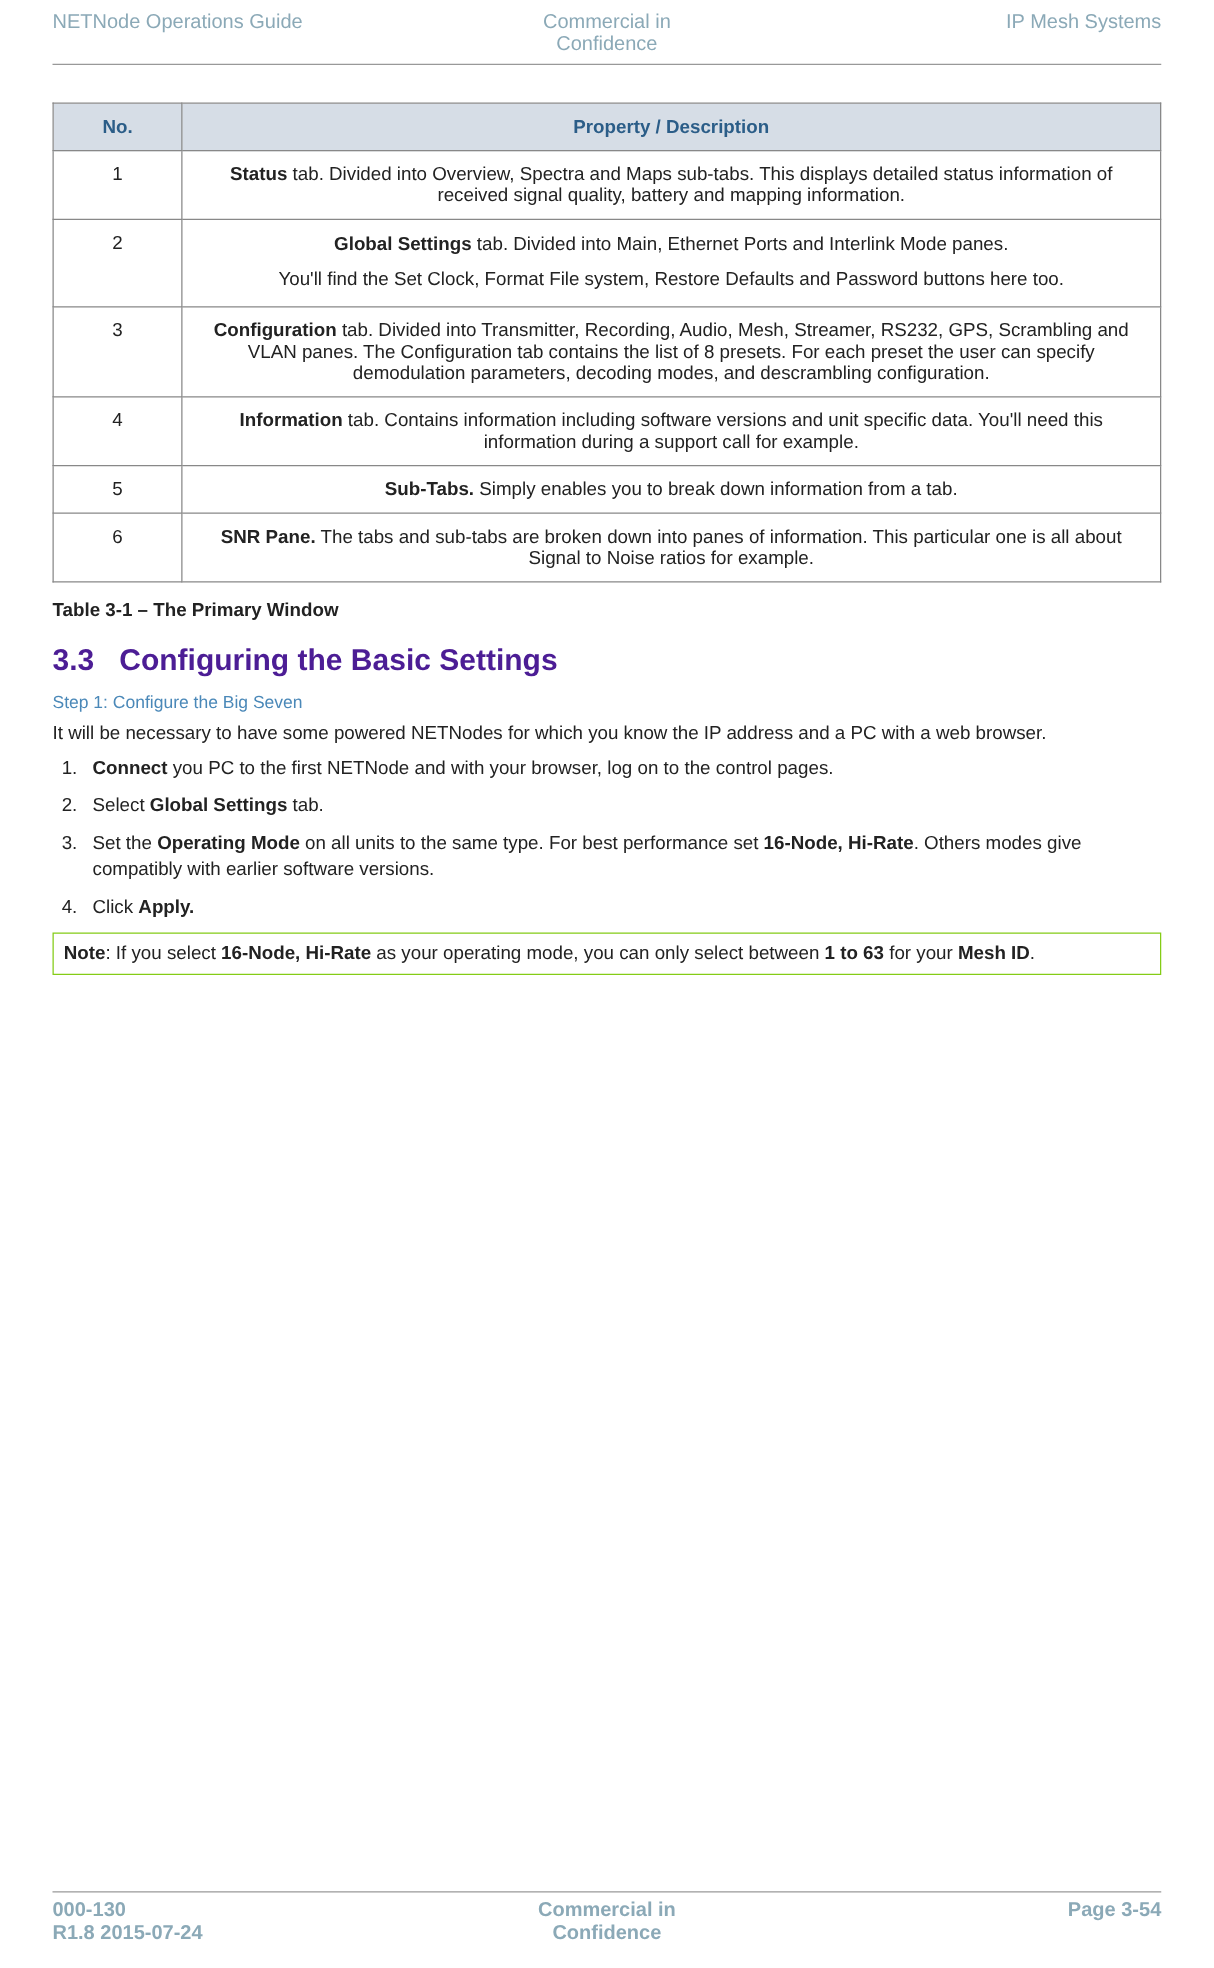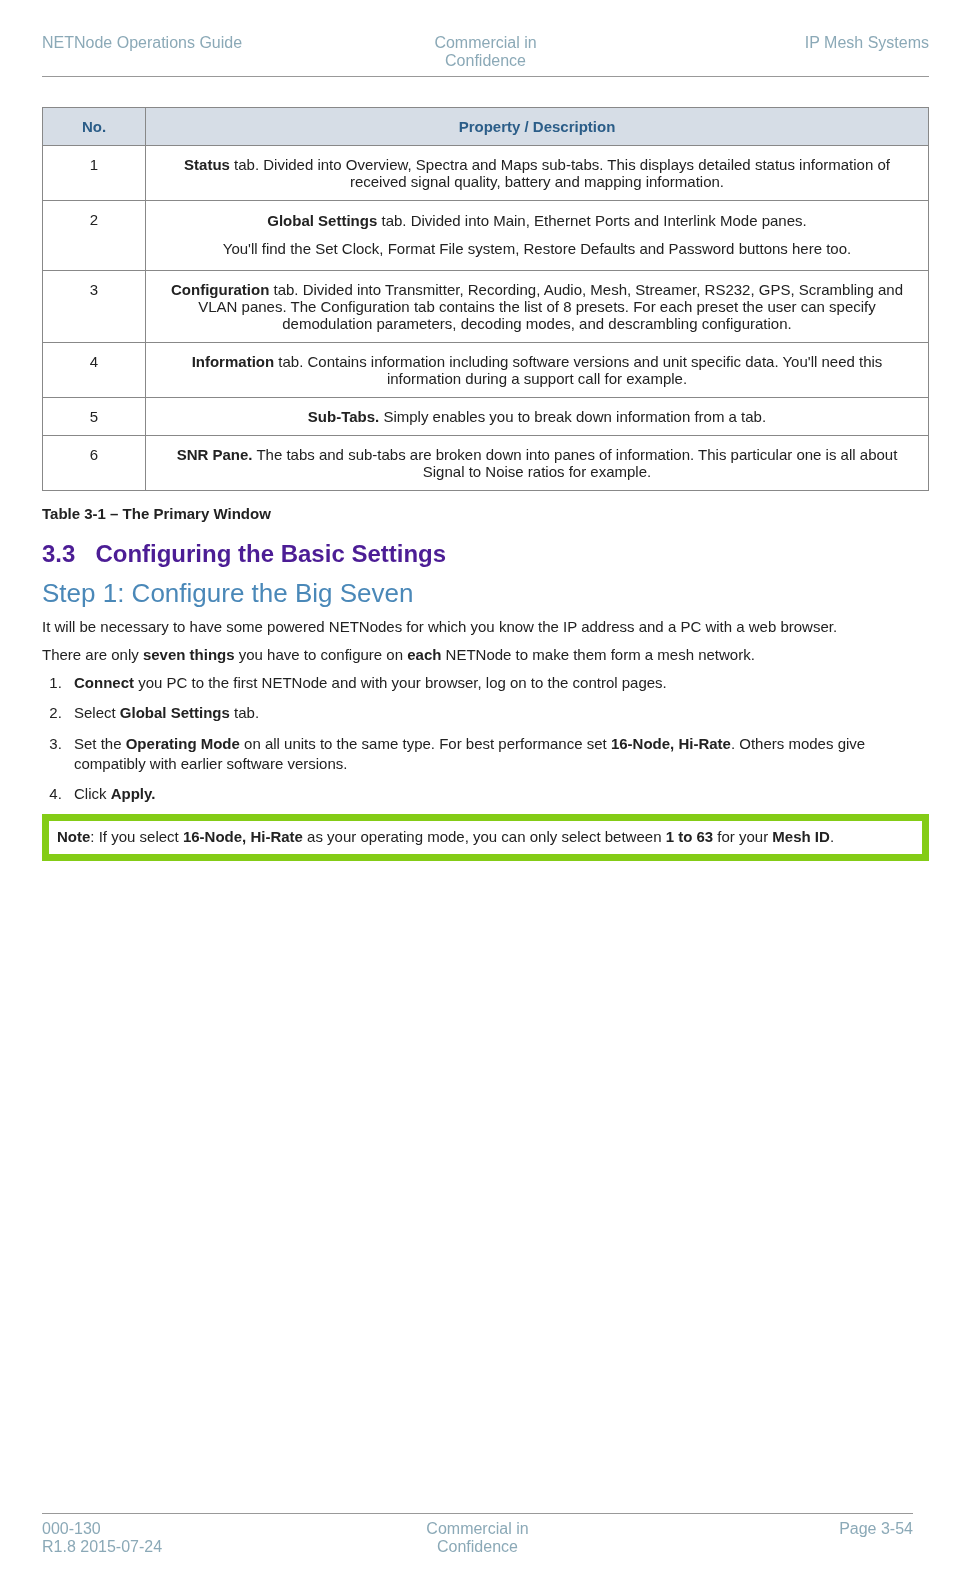--- a/index.html
+++ b/index.html
@@ -7,21 +7,21 @@
     font-size: 15px;
     color: #222;
     margin: 0;
     padding: 0;
     background: #fff;
   }
   .page {
     width: 971px;
     min-height: 1574px;
     box-sizing: border-box;
-    padding: 34px 42px 0 42px;
+    padding: 9px 42px 0 42px;
     position: relative;
   }
   .header-row, .footer-row {
     display: flex;
     justify-content: space-between;
     color: #8ba9b7;
     font-size: 16px;
   }
   .header-center, .footer-center { text-align: center; flex: 1; }
   .header-left, .footer-left { text-align: left; flex: 1; }
@@ -61,49 +61,50 @@
 
   .h2 {
     color: #4c1d95;
     font-weight: bold;
     font-size: 24px;
     margin: 6px 0 10px 0;
   }
   .h3 {
     color: #4a88b8;
     font-weight: normal;
-    font-size: 26px;
+    font-size: 14px;
     margin: 9px 0 8px 0;
   }
   p { margin: 8px 0; line-height: 1.35; }
 
   ol.steps {
     padding-left: 24px;
     margin: 6px 0;
   }
   ol.steps li {
     padding-left: 8px;
     margin-bottom: 10px;
     line-height: 1.35;
   }
 
   .note-box {
-    border: 7px solid #84cc16;
+    border: 1px solid #84cc16;
     padding: 6px 8px;
     margin-top: 6px;
     line-height: 1.35;
   }
 
   .bold { font-weight: bold; }
 
   .footer-wrap {
     position: absolute;
     bottom: 18px;
     left: 42px;
-    right: 58px;
+    right: 42px;
+    font-weight: bold;
   }
 </style>
 </head>
 <body>
 
 <div class="page">
 
   <div class="header-row">
     <div class="header-left">NETNode Operations Guide</div>
     <div class="header-center">
@@ -166,23 +167,20 @@
 
   <div class="h2">
     <span>3.3</span>&nbsp;&nbsp;&nbsp;<span>Configuring the Basic Settings</span>
   </div>
 
 
   <div class="h3">Step 1: Configure the Big Seven</div>
 
   <p>It will be necessary to have some powered NETNodes for which you know the IP address and a PC with a web browser.</p>
 
-  <p>
-    <span>There are only </span><span class="bold">seven things</span><span> you have to configure on </span><span class="bold">each</span><span> NETNode to make them form a mesh network.</span>
-  </p>
 
   <ol class="steps">
     <li>
       <span class="bold">Connect</span><span> you PC to the first NETNode and with your browser, log on to the control pages.</span>
     </li>
     <li>
       <span>Select </span><span class="bold">Global Settings</span><span> tab.</span>
     </li>
     <li>
       <span>Set the </span><span class="bold">Operating Mode</span><span> on all units to the same type. For best performance set </span><span class="bold">16-Node, Hi-Rate</span><span>. Others modes give compatibly with earlier software versions.</span>

